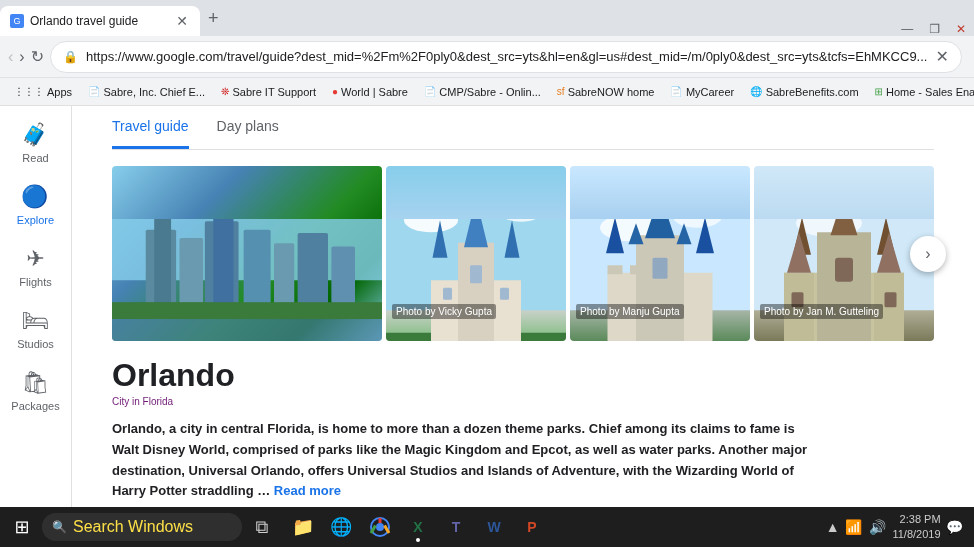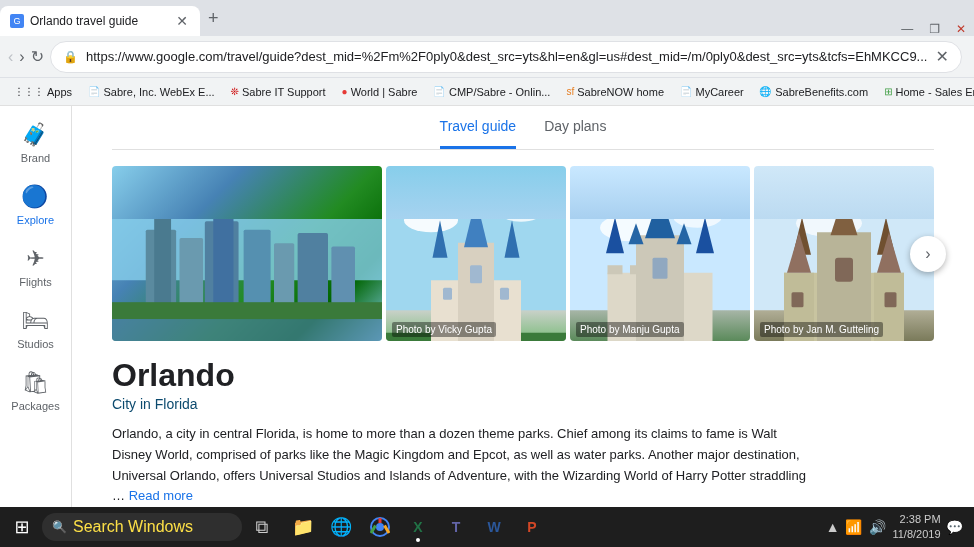--- a/index.html
+++ b/index.html
@@ -169,21 +169,21 @@
     
     .page-content {
       flex: 1;
       overflow-y: auto;
       padding: 0;
     }
 
     
     .content-tabs {
       display: flex;
-      justify-content: center;
+      justify-content: flex-start;
       gap: 28px;
       padding: 12px 0 0;
       border-bottom: 1px solid #e0e0e0;
       margin: 0 40px;
     }
     .content-tab {
       font-size: 14px;
       color: #5f6368;
       padding-bottom: 12px;
       cursor: pointer;
@@ -205,21 +205,21 @@
     .photo-item {
       flex: 1;
       background: #c5c5c5;
       border-radius: 4px;
       overflow: hidden;
       position: relative;
     }
     .photo-item:first-child { flex: 1.5; }
     .photo-label {
       position: absolute;
-      bottom: 4px;
+      bottom: 22px;
       left: 6px;
       font-size: 10px;
       color: #fff;
       background: rgba(0,0,0,0.4);
       padding: 2px 4px;
       border-radius: 2px;
     }
     .gallery-next {
       position: absolute;
       right: -12px;
@@ -239,29 +239,30 @@
     .city-section {
       padding: 16px 40px 0;
     }
     .city-name {
       font-size: 32px;
       font-weight: 700;
       color: #202124;
       margin-bottom: 2px;
     }
     .city-subtitle {
-      font-size: 14px;
-      color: #0c4a6e;
+      font-size: 10px;
+      color: #701a75;
       margin-bottom: 12px;
     }
     .city-desc {
       font-size: 13px;
       color: #202124;
       line-height: 1.6;
       max-width: 700px;
+      font-weight: bold;
     }
     .read-more { color: #1a73e8; cursor: pointer; text-decoration: none; }
 
     
     .status-bar {
       height: 20px;
       background: #f1f3f4;
       border-top: 1px solid #e0e0e0;
       display: flex;
       align-items: center;
@@ -389,21 +390,21 @@
     </div>
   </div>
 
   <div class="bookmarks-bar">
     <div class="bookmark-item">
       <span class="bk-icon">⋮⋮⋮</span>
       <span>Apps</span>
     </div>
     <div class="bookmark-item">
       <span class="bk-icon">📄</span>
-      <span>Sabre, Inc. WebEx E...</span>
+      <span>Sabre, Inc. Chief E...</span>
     </div>
     <div class="bookmark-item">
       <span class="bk-icon" style="color:#c00;">❊</span>
       <span>Sabre IT Support</span>
     </div>
     <div class="bookmark-item">
       <span class="bk-icon" style="color:#e53935;">●</span>
       <span>World | Sabre</span>
     </div>
     <div class="bookmark-item">
@@ -428,21 +429,21 @@
     </div>
   </div>
 
   <div style="flex:1; display:flex; flex-direction:column; overflow:hidden;">
 
     <div class="content-area">
 
       <div class="sidebar">
         <div class="sidebar-item">
           <span class="si-icon">🧳</span>
-          <span>Brand</span>
+          <span>Read</span>
         </div>
         <div class="sidebar-item active">
           <span class="si-icon" style="color:#1a73e8; font-size:22px;">🔵</span>
           <span style="color:#1a73e8;">Explore</span>
         </div>
         <div class="sidebar-item">
           <span class="si-icon">✈</span>
           <span>Flights</span>
         </div>
         <div class="sidebar-item">

